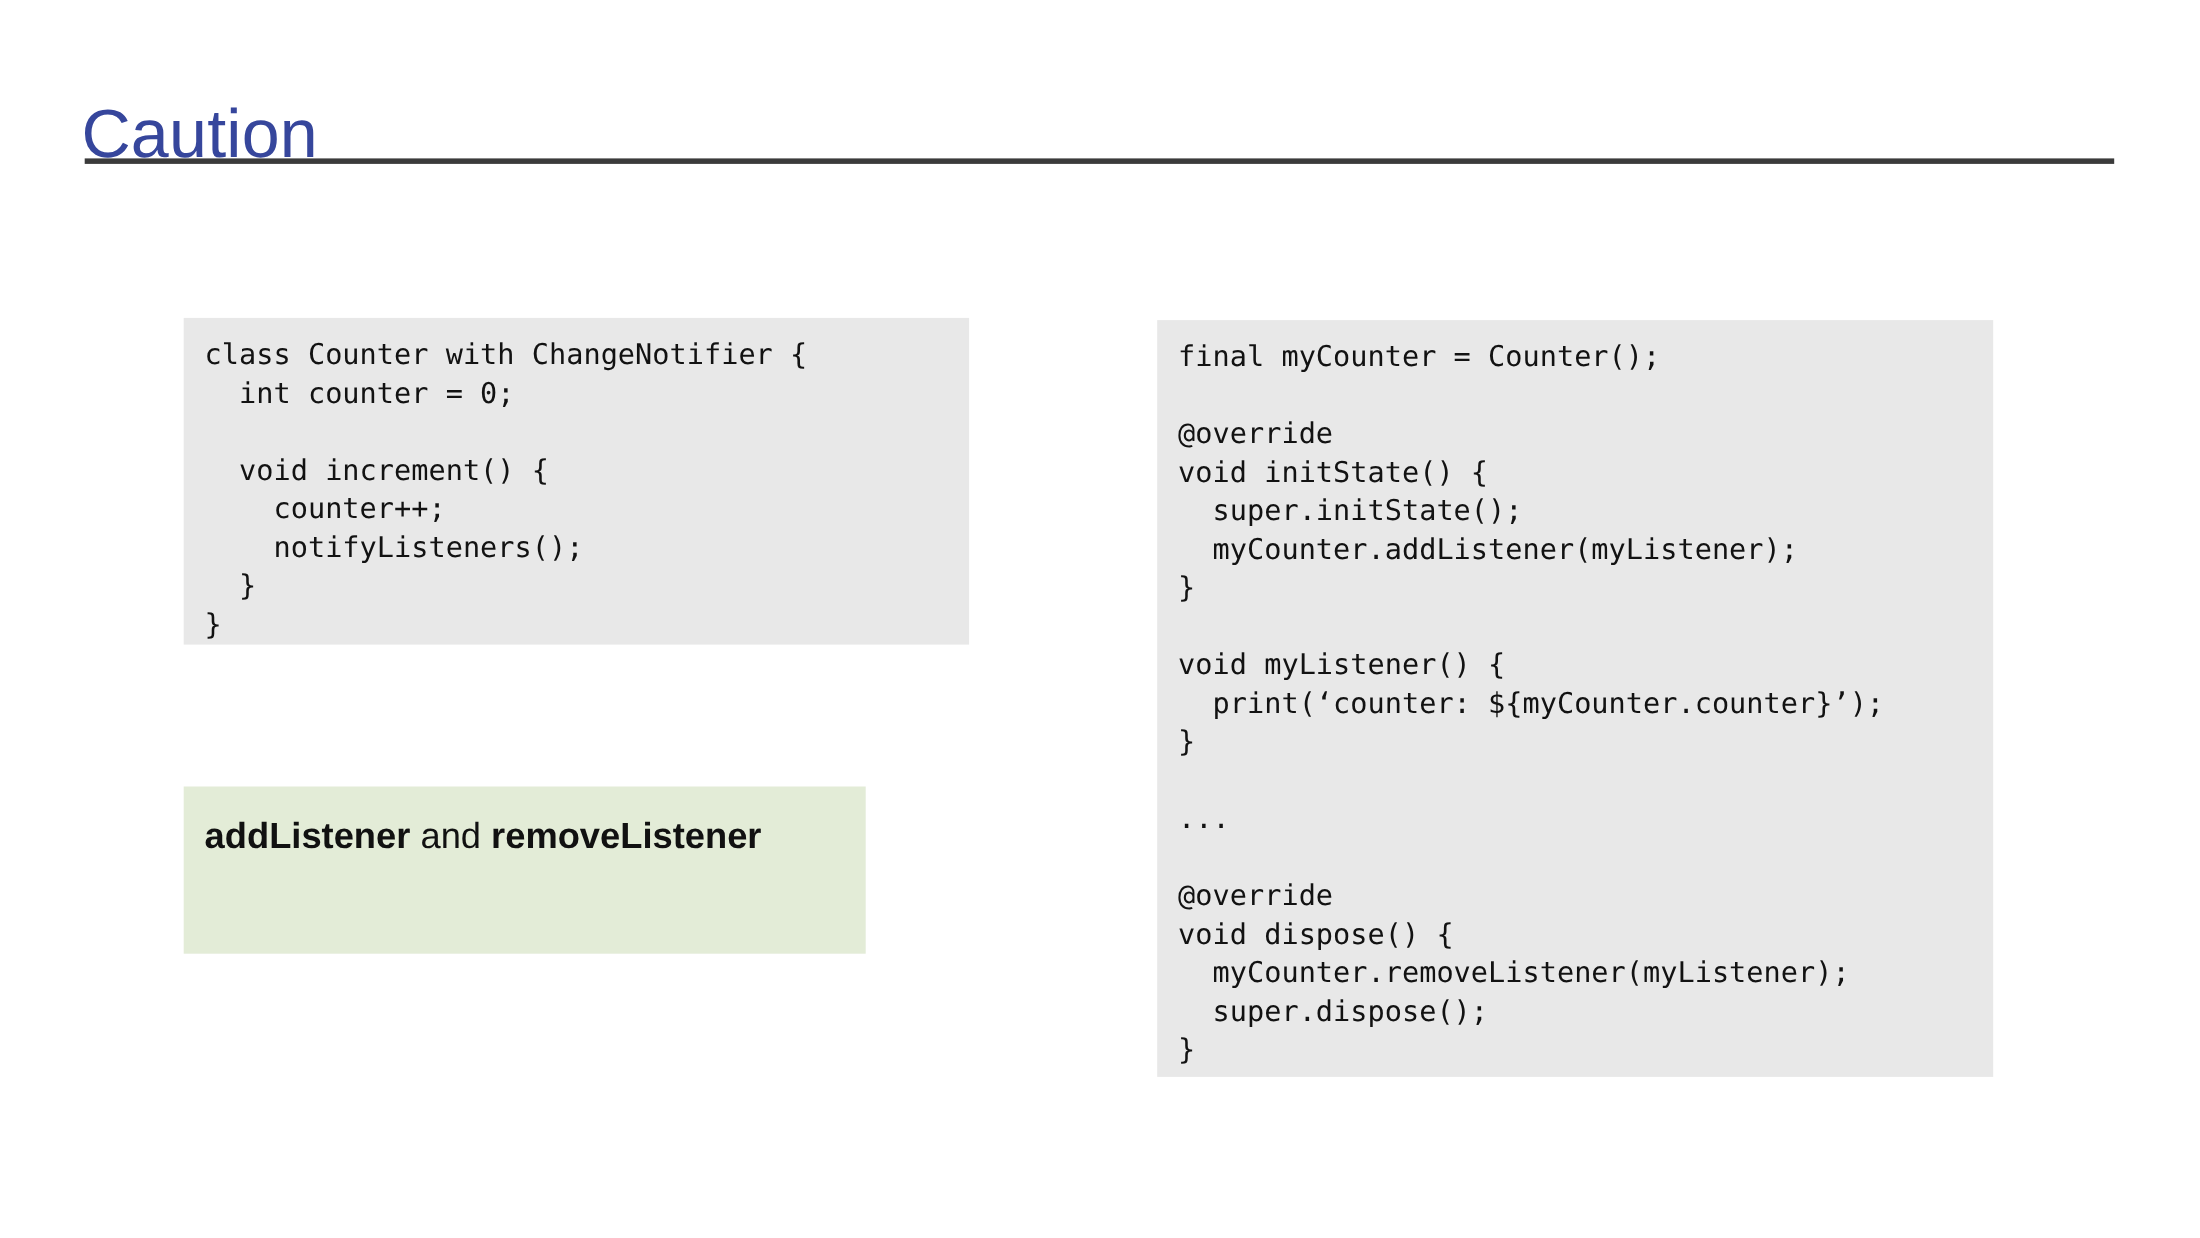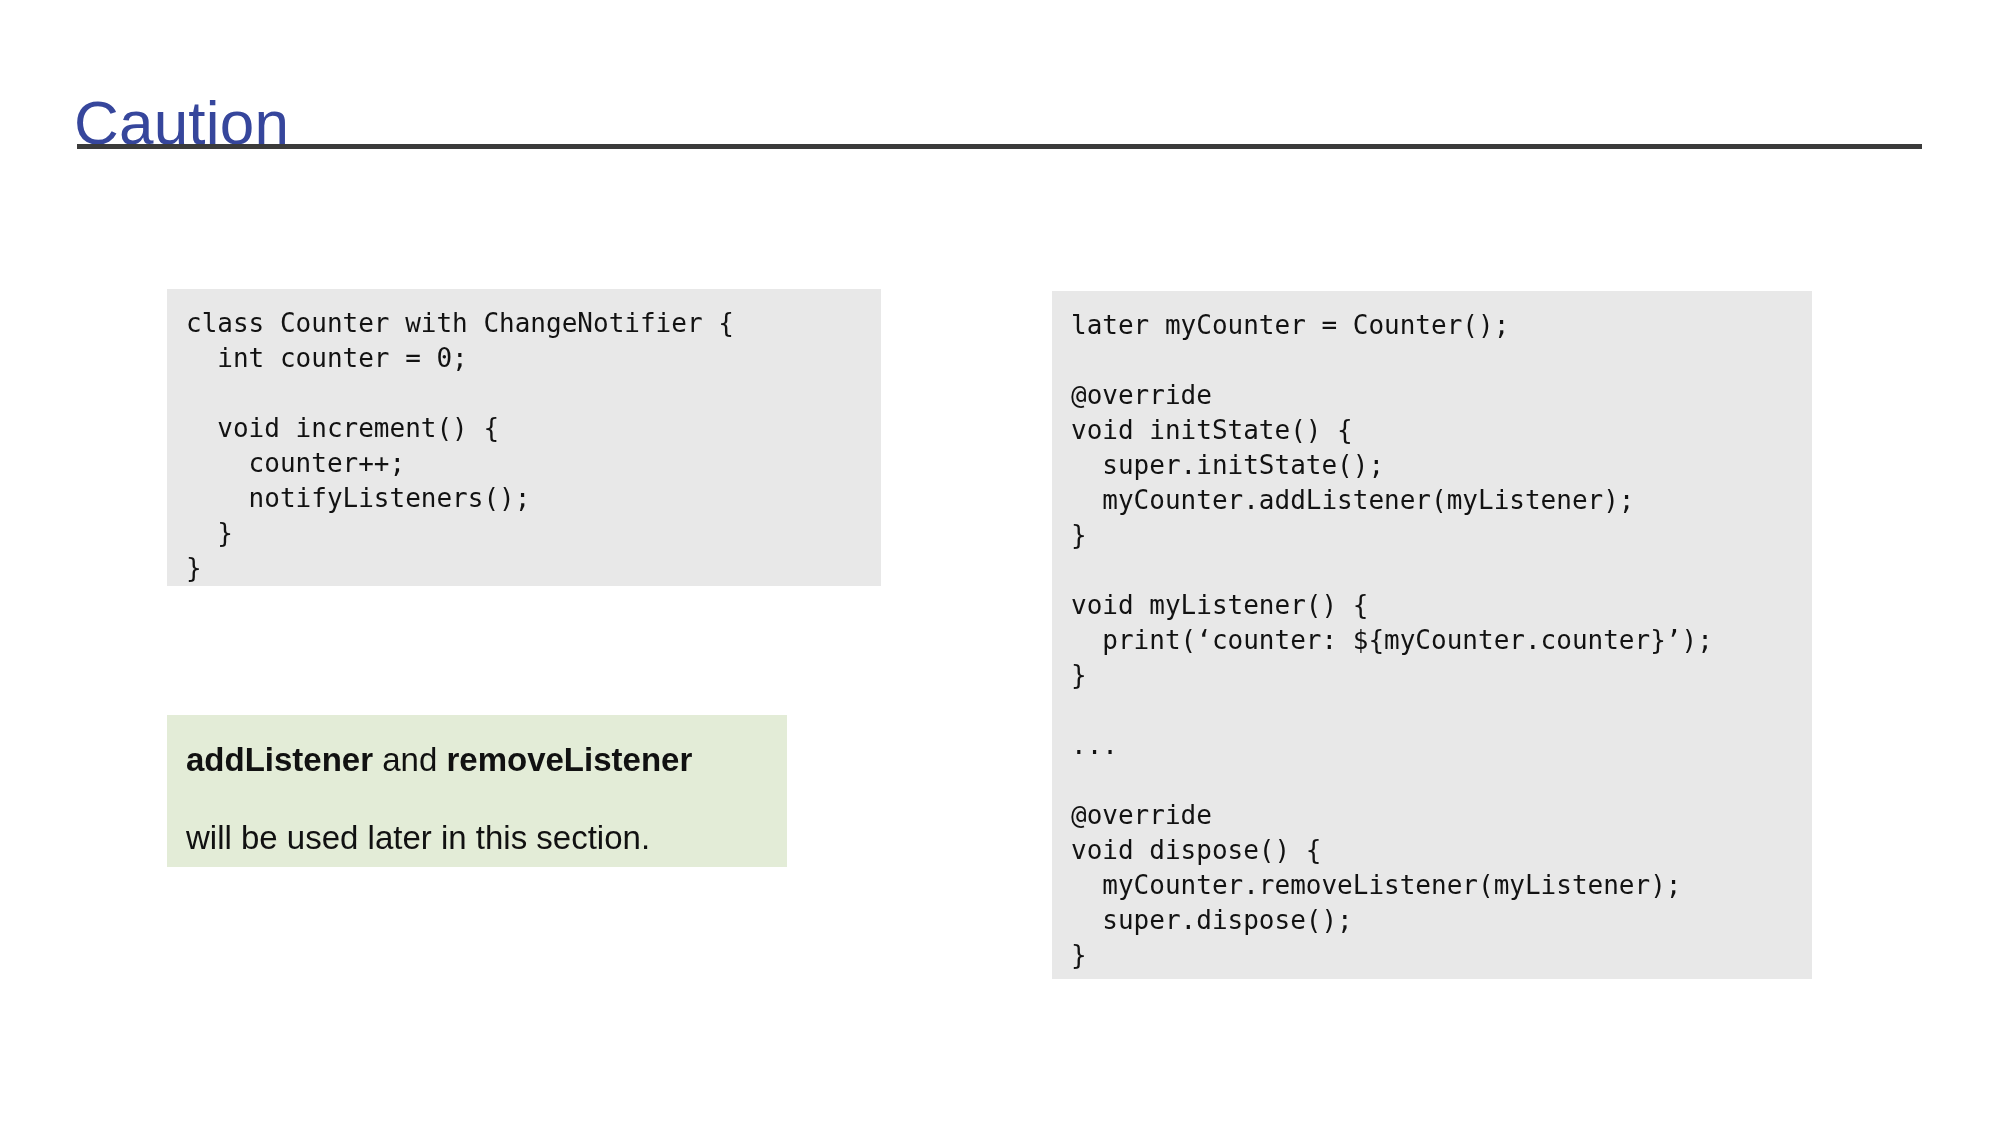--- a/index.html
+++ b/index.html
@@ -124,21 +124,21 @@
 
   <pre class="code-block" id="code-left">class Counter with ChangeNotifier {
   int counter = 0;
 
   void increment() {
     counter++;
     notifyListeners();
   }
 }</pre>
 
-  <pre class="code-block" id="code-right">later myCounter = Counter();
+  <pre class="code-block" id="code-right">final myCounter = Counter();
 
 @override
 void initState() {
   super.initState();
   myCounter.addListener(myListener);
 }
 
 void myListener() {
   print(‘counter: ${myCounter.counter}’);
 }
@@ -148,17 +148,16 @@
 @override
 void dispose() {
   myCounter.removeListener(myListener);
   super.dispose();
 }</pre>
 
   <div class="callout">
     <div class="callout-line first">
       <b>addListener</b><span> and </span><b>removeListener</b>
     </div>
-    <div class="callout-line">will be used later in this section.</div>
   </div>
 
 
 </div>
 
 </body></html>

